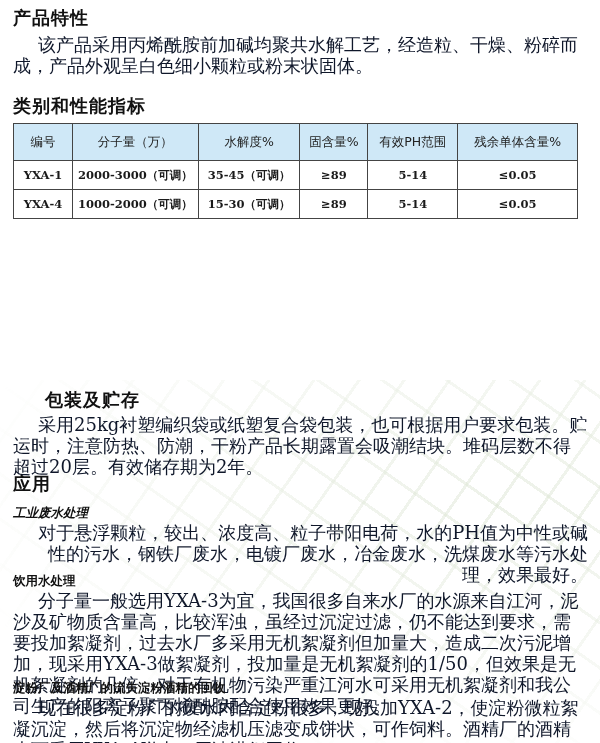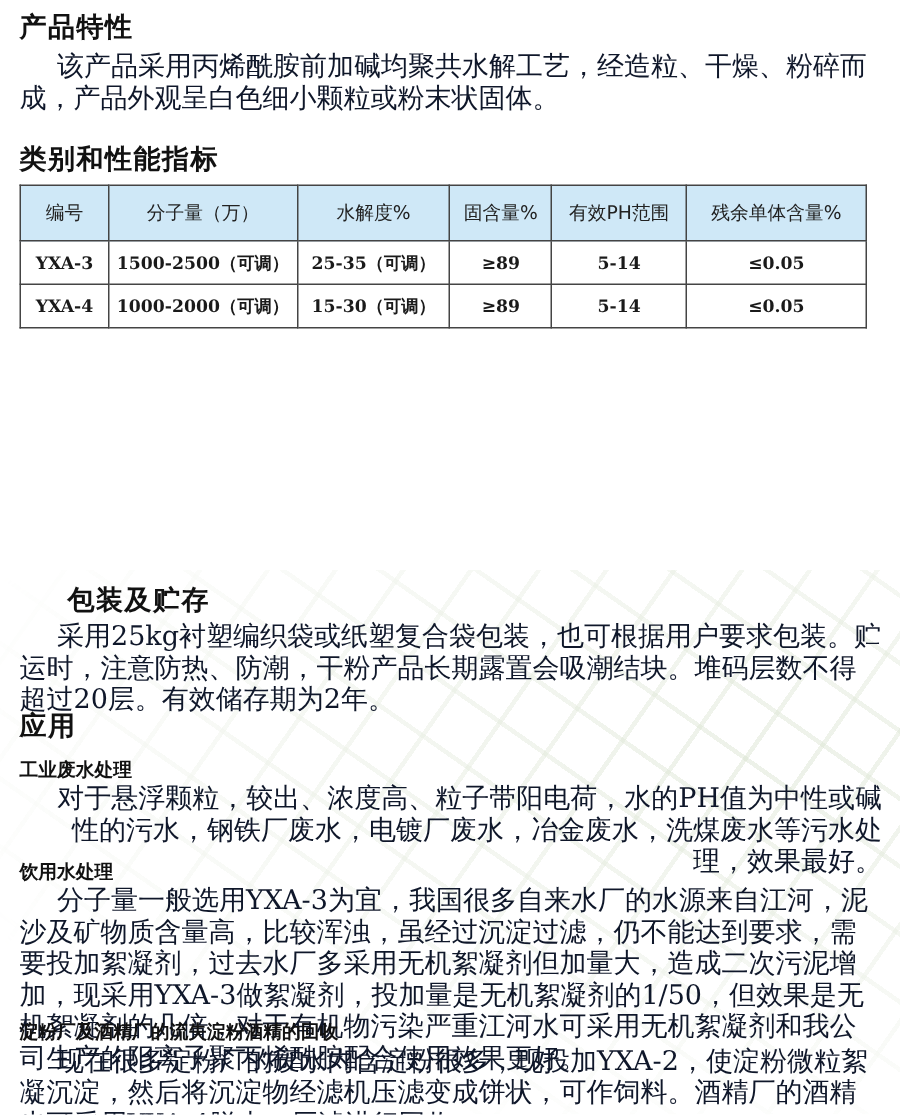--- a/index.html
+++ b/index.html
@@ -78,44 +78,44 @@
         <th>编号</th>
         <th>分子量（万）</th>
         <th>水解度%</th>
         <th>固含量%</th>
         <th>有效PH范围</th>
         <th>残余单体含量%</th>
       </tr>
     </thead>
     <tbody>
       <tr>
-        <td>YXA-3</td>
-        <td>1500-2500（可调）</td>
-        <td>25-35（可调）</td>
+        <td>YXA-1</td>
+        <td>2000-3000（可调）</td>
+        <td>35-45（可调）</td>
         <td>≥89</td>
         <td>5-14</td>
         <td>≤0.05</td>
       </tr>
       <tr>
         <td>YXA-4</td>
         <td>1000-2000（可调）</td>
         <td>15-30（可调）</td>
         <td>≥89</td>
         <td>5-14</td>
         <td>≤0.05</td>
       </tr>
     </tbody>
   </table>
 
   <div class="h1" style="top:388px;margin-left:32px;">包装及贮存</div>
   <p class="para" style="top:414px;">采用25kg衬塑编织袋或纸塑复合袋包装，也可根据用户要求包装。贮运时，注意防热、防潮，干粉产品长期露置会吸潮结块。堆码层数不得超过20层。有效储存期为2年。</p>
 
   <div class="h1" style="top:472px;">应用</div>
 
-  <div class="h2" style="top:505px;">工业废水处理</div>
+  <div class="h2" style="top:505px;font-style:italic;">工业废水处理</div>
   <p class="para" style="top:522px;text-align:right;">对于悬浮颗粒，较出、浓度高、粒子带阳电荷，水的PH值为中性或碱性的污水，钢铁厂废水，电镀厂废水，冶金废水，洗煤废水等污水处理，效果最好。</p>
 
   <div class="h2" style="top:573px;">饮用水处理</div>
   <p class="para" style="top:590px;">分子量一般选用YXA-3为宜，我国很多自来水厂的水源来自江河，泥沙及矿物质含量高，比较浑浊，虽经过沉淀过滤，仍不能达到要求，需要投加絮凝剂，过去水厂多采用无机絮凝剂但加量大，造成二次污泥增加，现采用YXA-3做絮凝剂，投加量是无机絮凝剂的1/50，但效果是无机絮凝剂的几倍，对于有机物污染严重江河水可采用无机絮凝剂和我公司生产的阳离子聚丙烯酰胺配合使用效果更好。</p>
 
   <div class="h2" style="top:680px;">淀粉厂及酒精厂的流失淀粉酒精的回收</div>
   <p class="para" style="top:697px;">现在很多淀粉厂的废水内含淀粉很多，现投加YXA-2，使淀粉微粒絮凝沉淀，然后将沉淀物经滤机压滤变成饼状，可作饲料。酒精厂的酒精也可采用YXA-4脱水，压滤进行回收。</p>
 
 </div>
 

